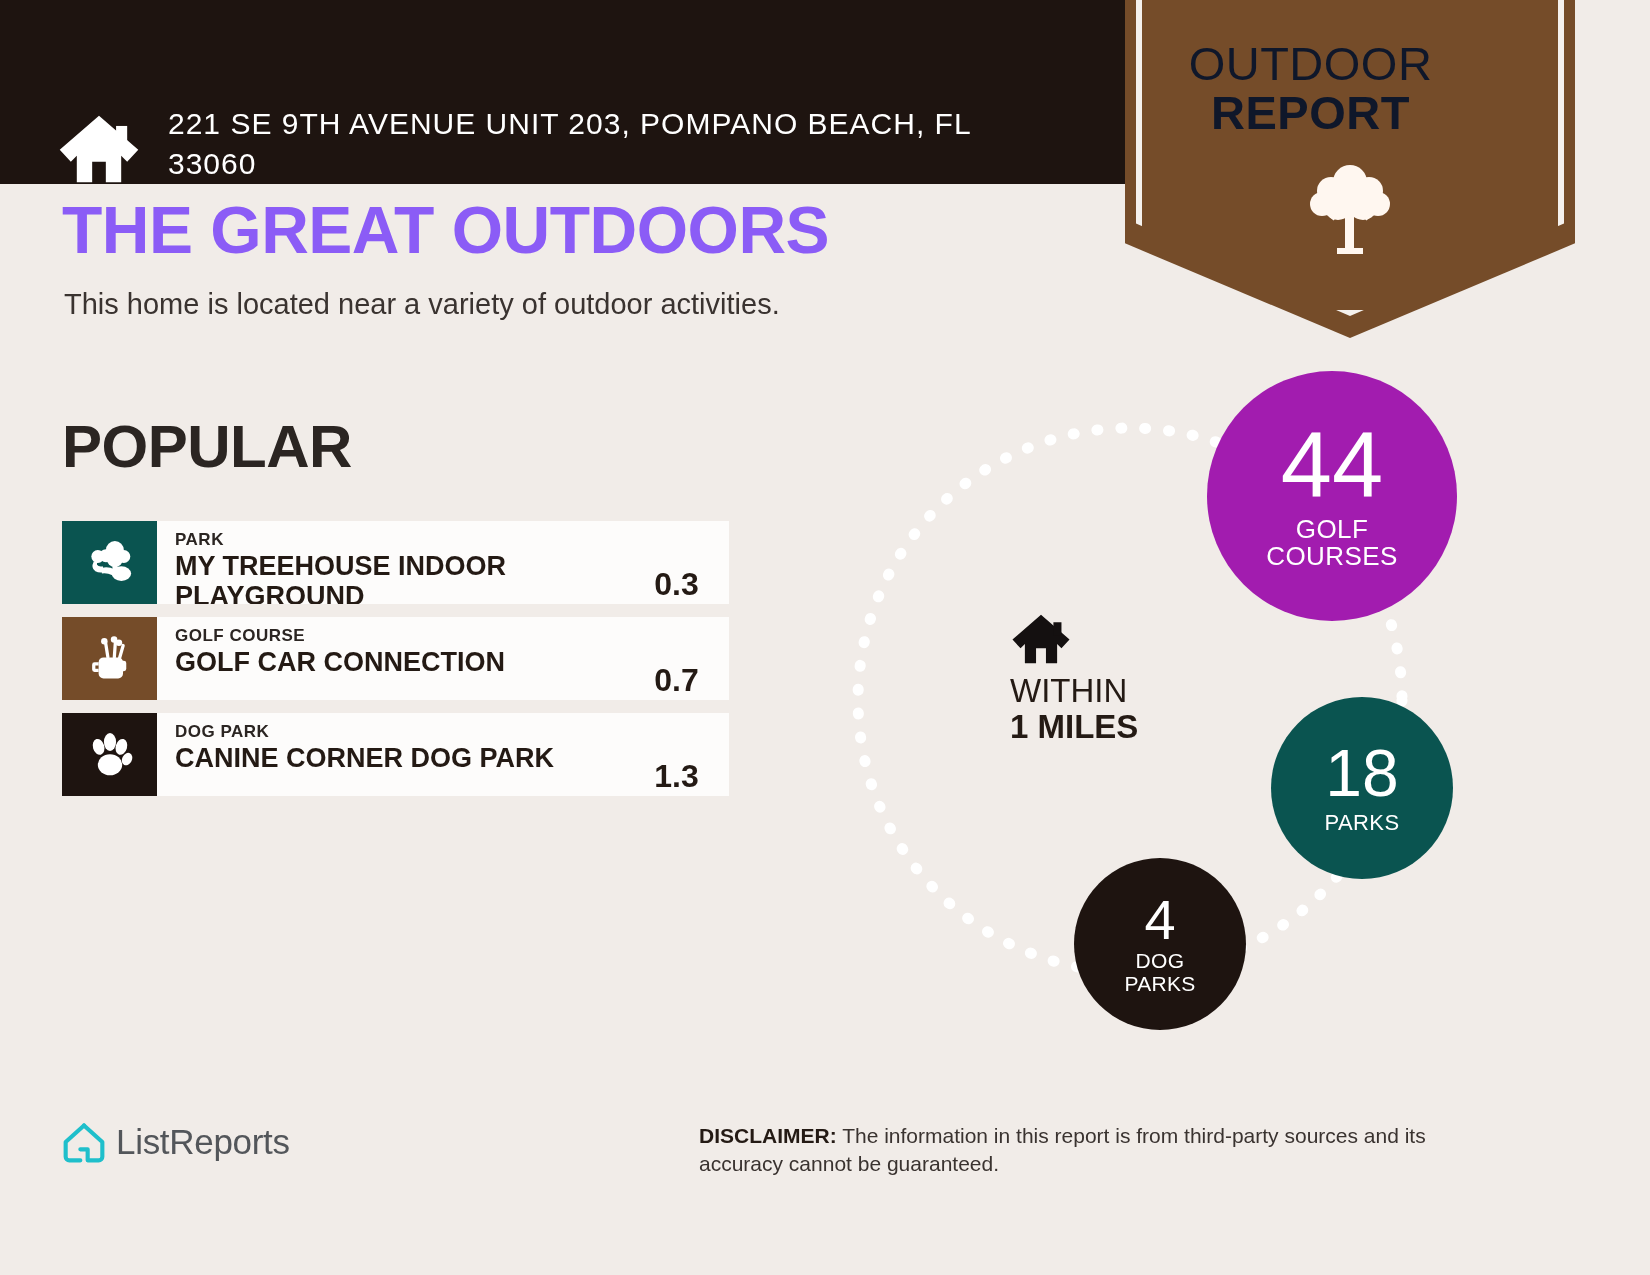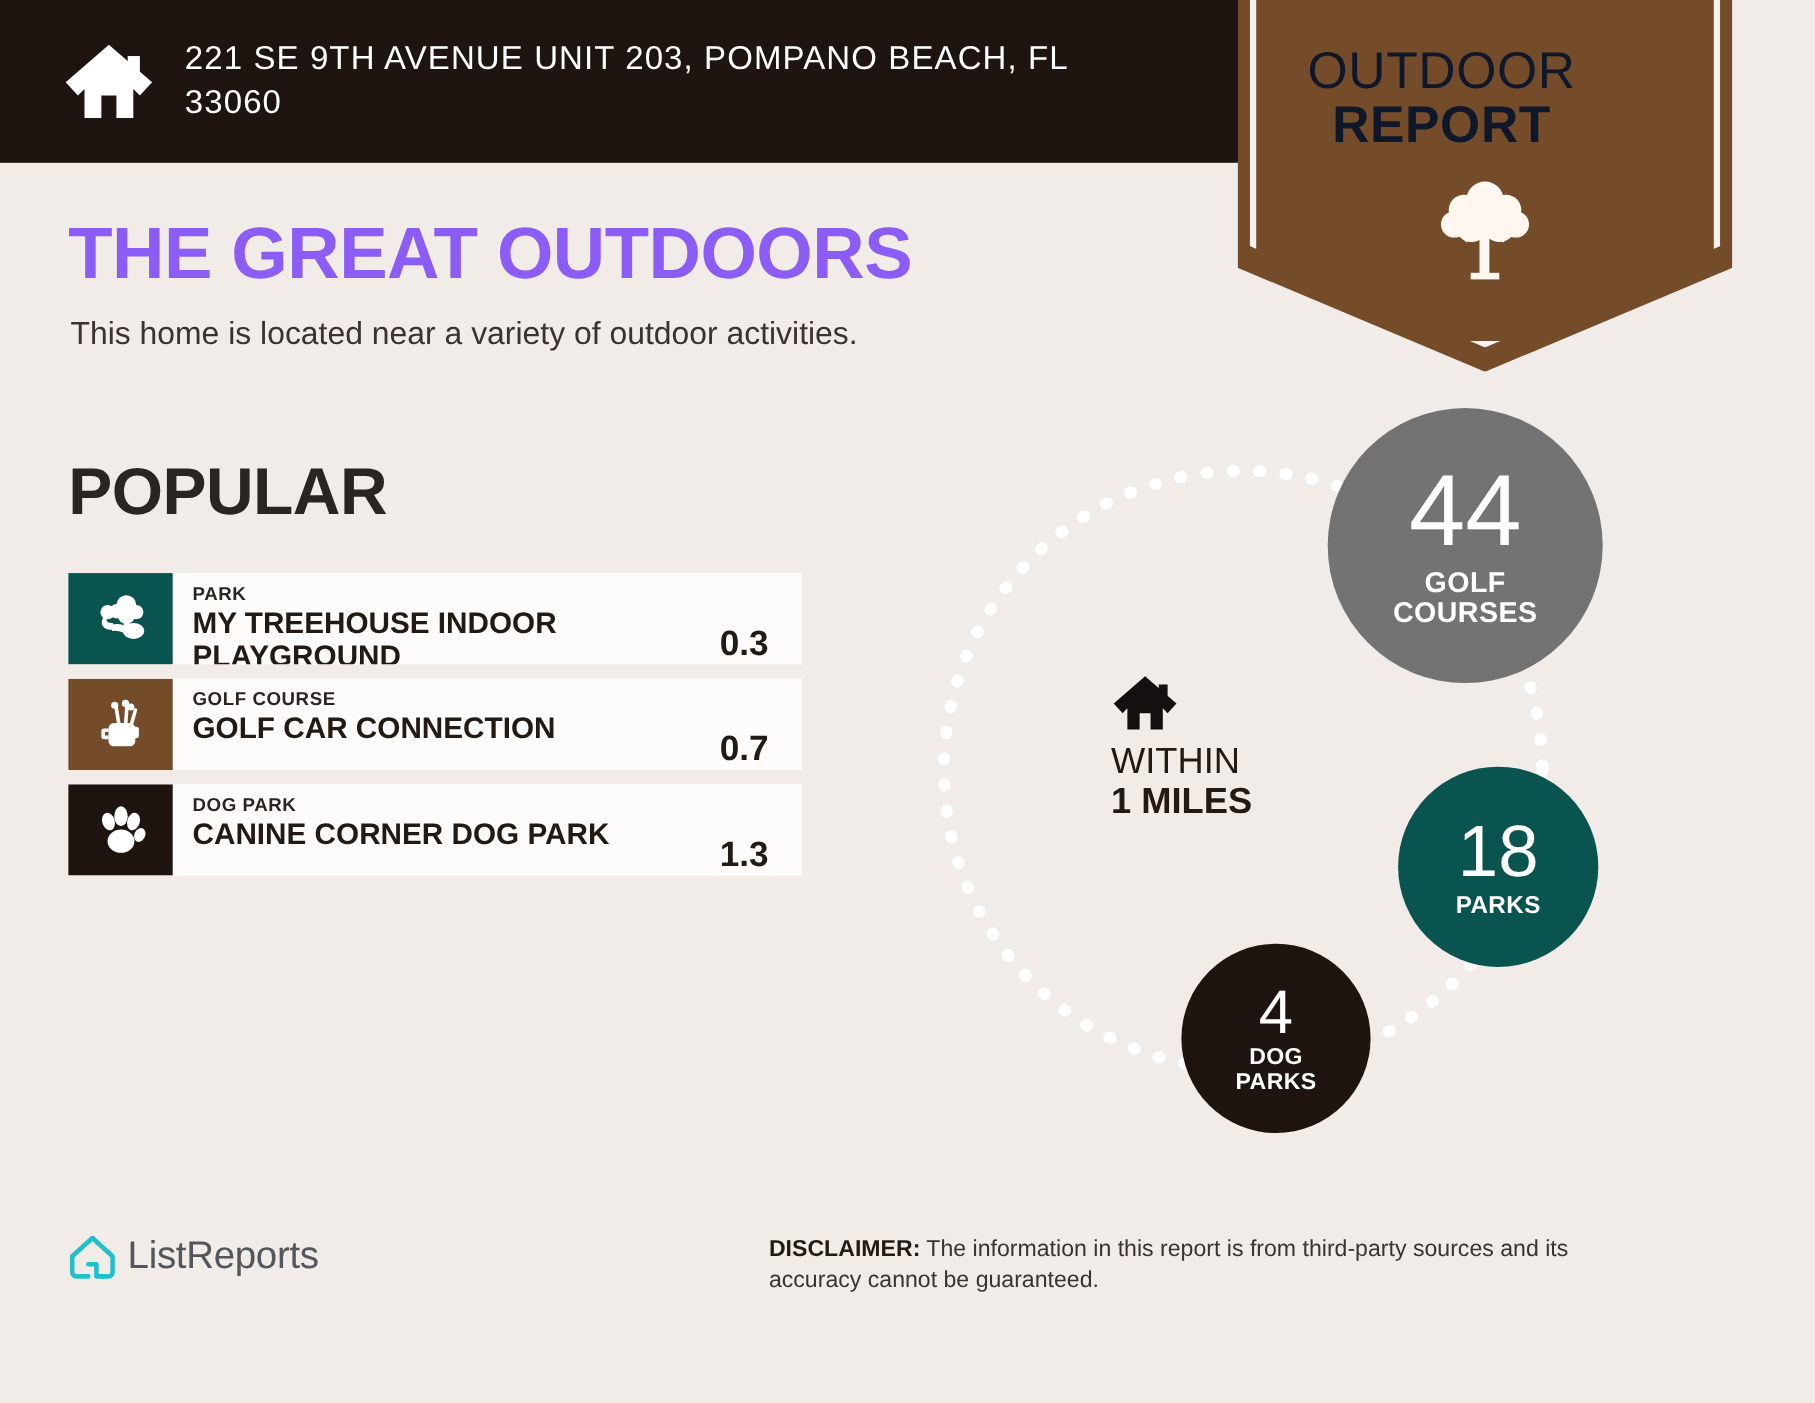--- a/index.html
+++ b/index.html
@@ -6,23 +6,23 @@
   html, body {
     width:1650px; height:1275px;
     background:#F1ECE8;
     font-family:"Liberation Sans", sans-serif;
     overflow:hidden;
   }
   #page { position:relative; width:1650px; height:1275px; background:#F1ECE8; }
 
   
   .header-bar{
-    position:absolute; left:0; top:0; width:1218px; height:148px;
+    position:absolute; left:0; top:0; width:1218px; height:184px;
     background:#1E1410;
-    display:flex; align-items:center;
+    display:flex; align-items:flex-end;
   }
   .header-home-icon{ margin-left:56px; width:86px; height:70px; flex:none; }
   .header-address{
     margin-left:26px; color:#FFFFFF;
     font-size:30px; letter-spacing:1.0px; line-height:1.34;
     font-weight:400; max-width:880px;
   }
 
   
   .badge{
@@ -90,24 +90,24 @@
   
   .ring-wrap{ position:absolute; left:820px; top:370px; width:680px; height:680px; }
   .ring-svg{ position:absolute; left:0; top:0; }
 
   .stat-circle{
     position:absolute; border-radius:50%;
     display:flex; flex-direction:column; align-items:center; justify-content:center;
     color:#FFFFFF; text-align:center;
   }
   .stat-num{ font-weight:300; line-height:0.95; }
-  .stat-lbl{ font-weight:700; line-height:1.06; }
+  .stat-lbl{ font-weight:400; line-height:1.06; }
 
   #circle-golf{
-    left:1207px; top:371px; width:250px; height:250px; background:#737373;
+    left:1207px; top:371px; width:250px; height:250px; background:#a21caf;
   }
   #circle-golf .stat-num{ font-size:92px; }
   #circle-golf .stat-lbl{ font-size:26px; margin-top:7px; letter-spacing:0.4px; }
 
   #circle-parks{
     left:1271px; top:697px; width:182px; height:182px; background:#0A5450;
   }
   #circle-parks .stat-num{ font-size:66px; }
   #circle-parks .stat-lbl{ font-size:22px; margin-top:6px; letter-spacing:0.4px; }
 

